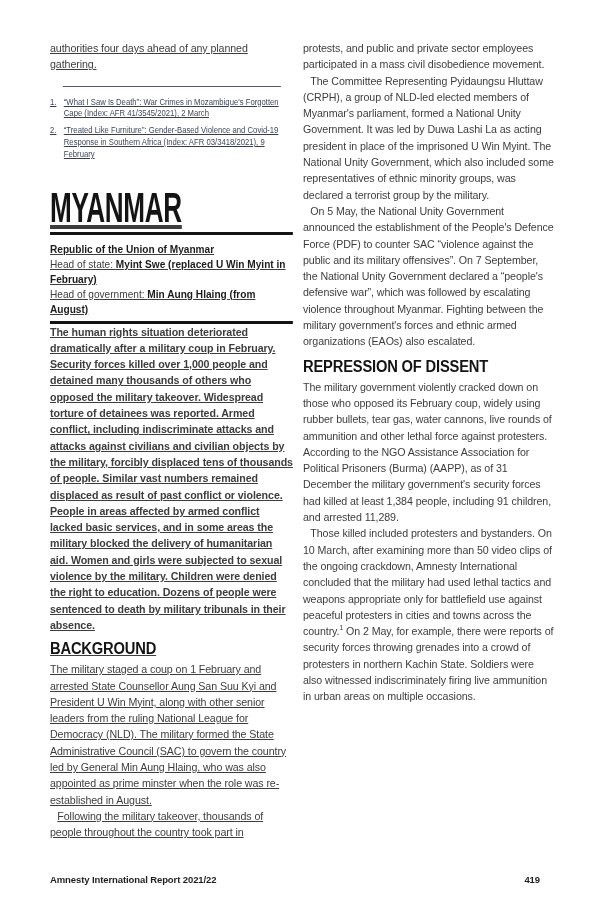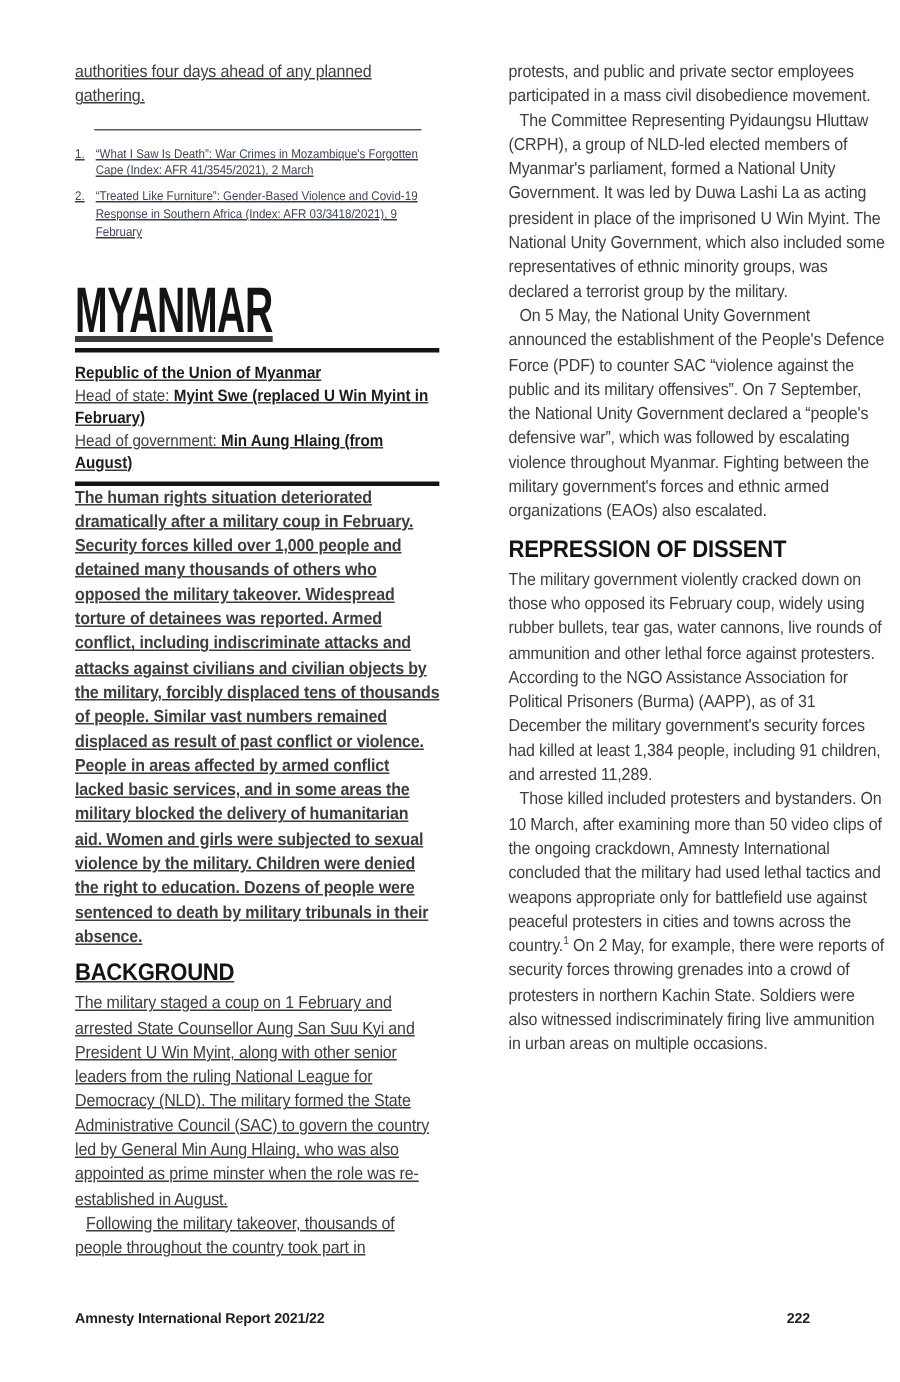--- a/index.html
+++ b/index.html
@@ -8,21 +8,21 @@
     background: #ffffff;
     font-family: "Liberation Sans", sans-serif;
     position: relative;
     overflow: hidden;
     color: #3d3d3d;
   }
   .page { position: absolute; inset: 0; }
 
   .col { position: absolute; top: 40px; }
   .col-left  { left: 50px; width: 243px; text-decoration: underline; }
-  .col-right { left: 303px; width: 252px; margin-left: 36px; }
+  .col-right { left: 303px; width: 252px; }
   
   .squeeze { transform: scaleX(0.92); transform-origin: 0 0; width: 108.7%; }
 
   p.body {
     margin: 0;
     font-size: 11.6px;
     line-height: 16.3px;
     color: #3d3d3d;
     letter-spacing: -0.1px;
   }
@@ -147,16 +147,16 @@
 
       <p class="body">The military government violently cracked down on those who opposed its February coup, widely using rubber bullets, tear gas, water cannons, live rounds of ammunition and other lethal force against protesters. According to the NGO Assistance Association for Political Prisoners (Burma) (AAPP), as of 31 December the military government's security forces had killed at least 1,384 people, including 91 children, and arrested 11,289.</p>
 
       <p class="body indent"><span>Those killed included protesters and bystanders. On 10 March, after examining more than 50 video clips of the ongoing crackdown, Amnesty International concluded that the military had used lethal tactics and weapons appropriate only for battlefield use against peaceful protesters in cities and towns across the country.</span><sup class="fn-ref">1</sup><span> On 2 May, for example, there were reports of security forces throwing grenades into a crowd of protesters in northern Kachin State. Soldiers were also witnessed indiscriminately firing live ammunition in urban areas on multiple occasions.</span></p>
 
     </div>
   </div>
 
   <div class="footer">
     <span>Amnesty International Report 2021/22</span>
-    <span>222</span>
+    <span>419</span>
   </div>
 
 </div>
 
 </body></html>

